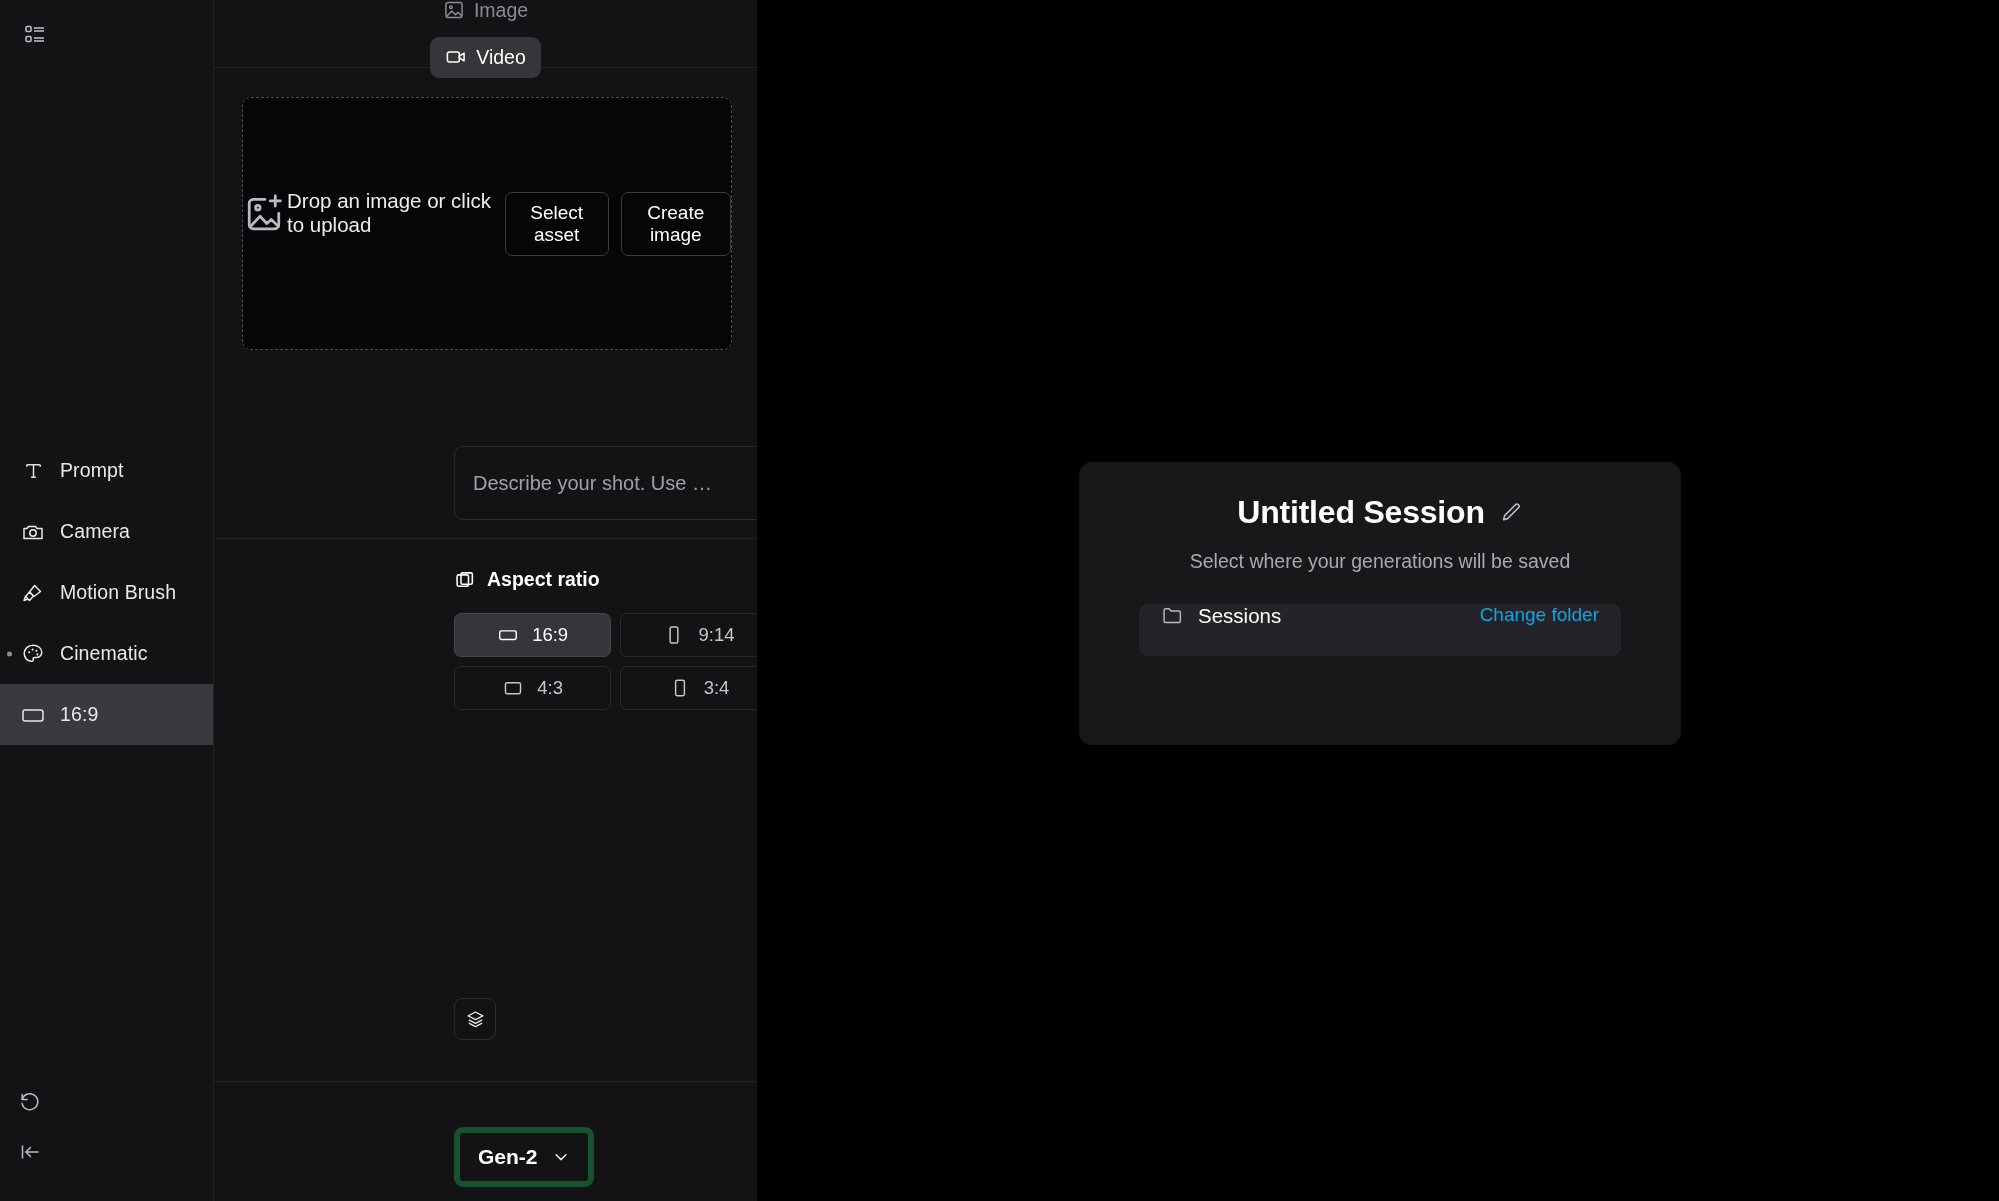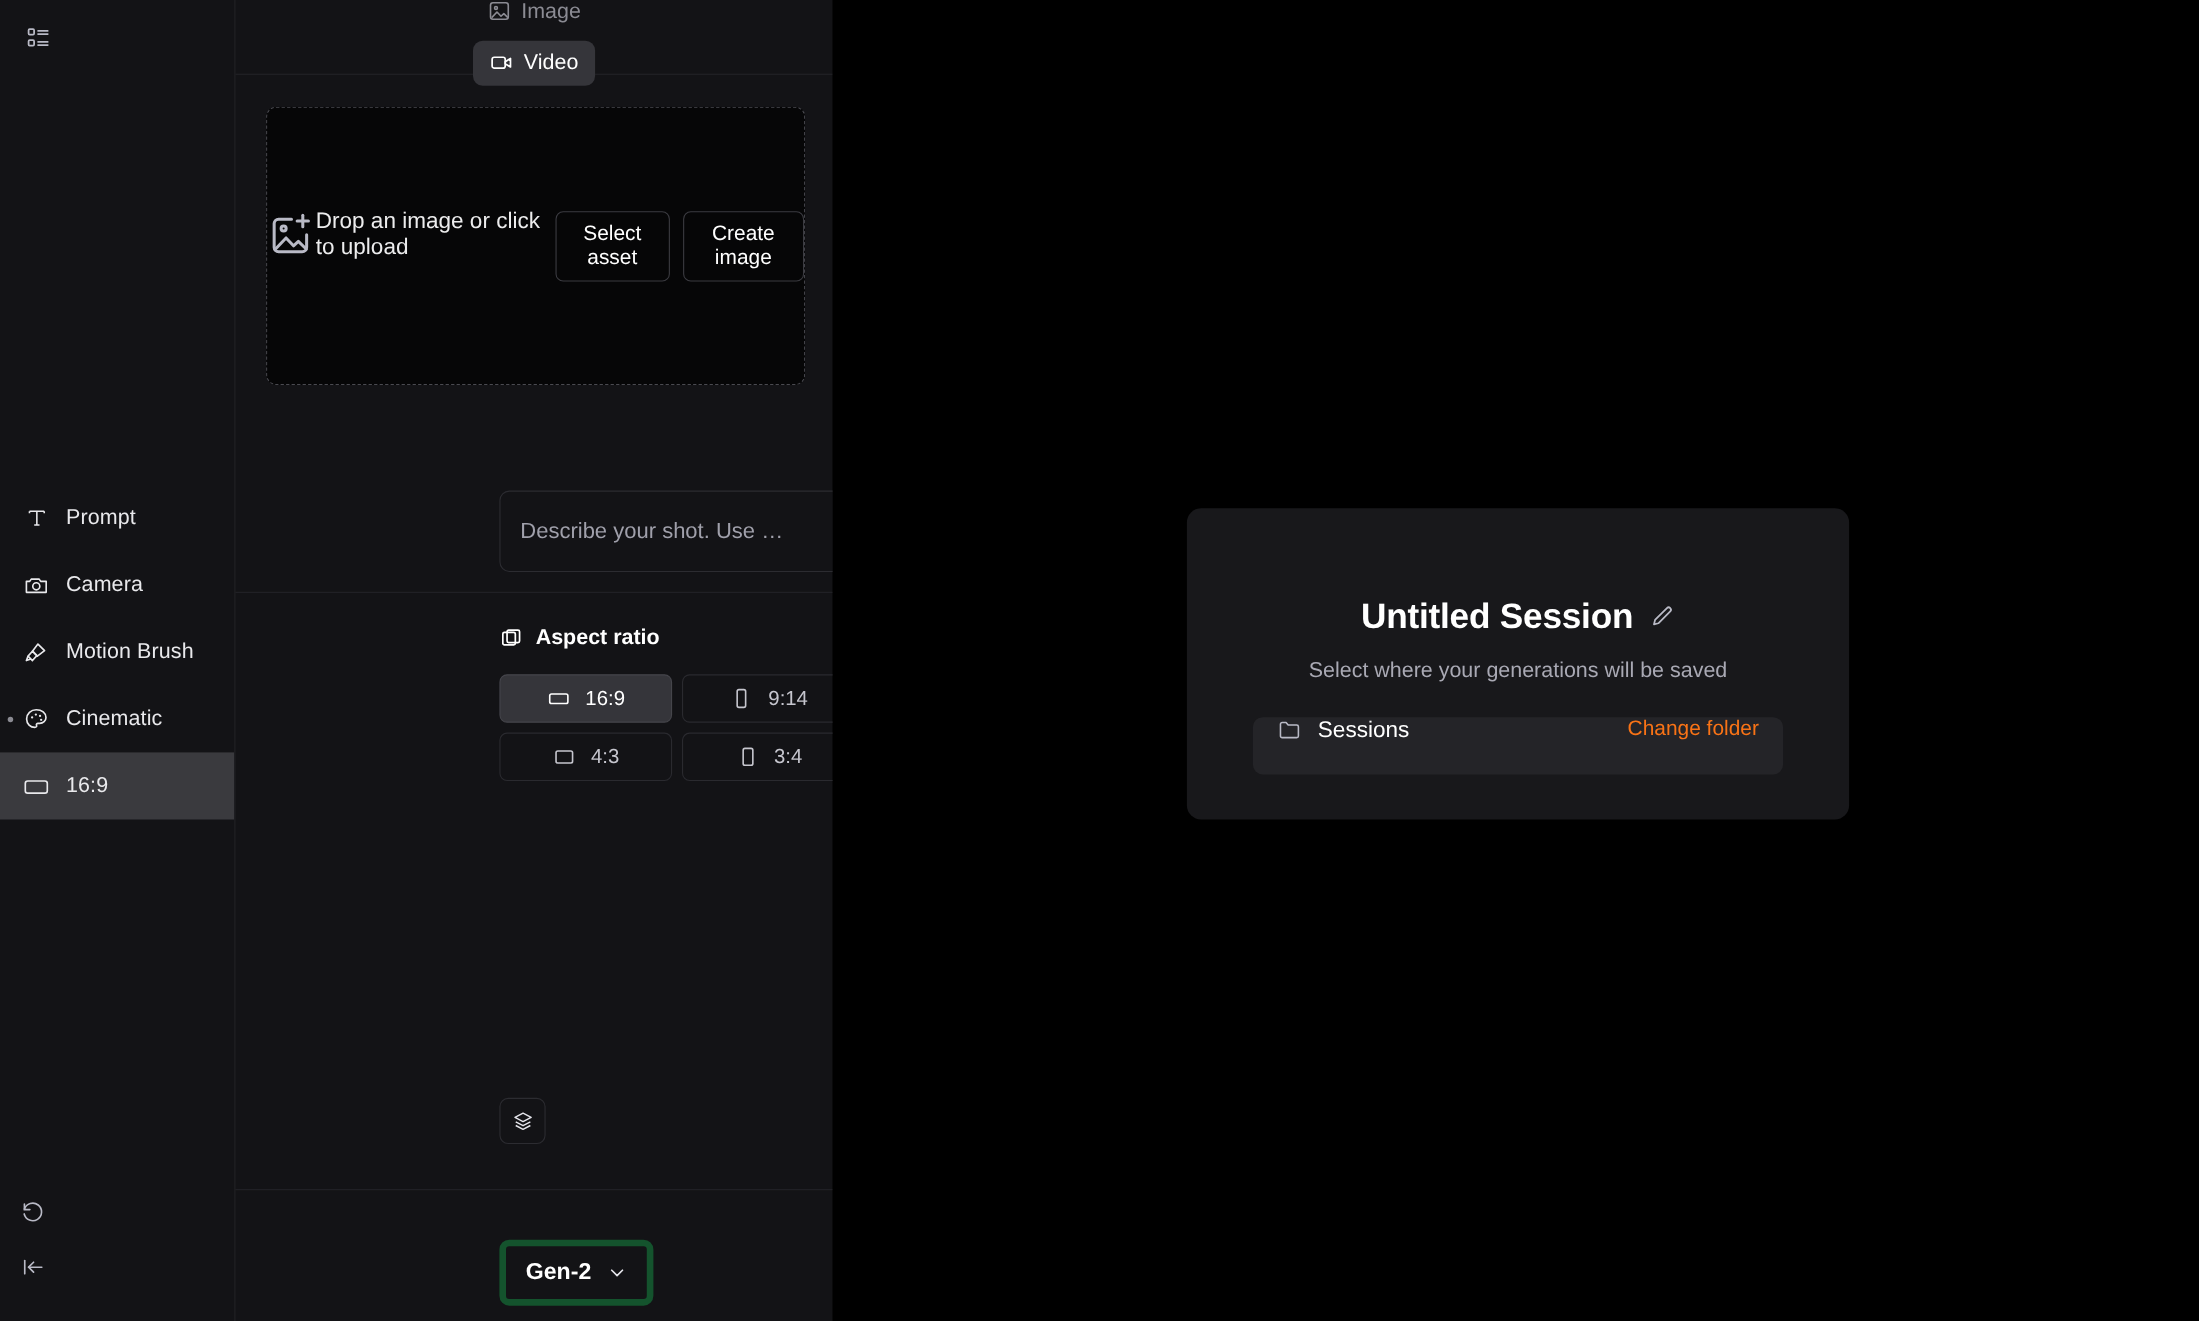--- a/index.html
+++ b/index.html
@@ -240,21 +240,21 @@
     position:absolute;
     left:322px; top:462px;
     width:602px; height:283px;
     background:#18181b;
     border-radius:13px;
     display:flex; flex-direction:column;
     align-items:center;
   }
   .session-title-row {
     display:flex; align-items:center; gap:14px;
-    margin-top:80px;
+    margin-top:32px;
   }
   .session-title {
     font-size:32px; font-weight:bold; color:#fff;
     letter-spacing:-0.2px;
   }
   .session-sub {
     margin-top:19px;
     font-size:19.5px;
     color:#a9a9b4;
   }
@@ -266,21 +266,21 @@
     display:flex; align-items:flex-start;
     padding:0 22px;
     cursor:pointer;
   }
   .folder-name {
     margin-left:14px;
     font-size:20.5px; color:#fff;
   }
   .change-folder {
     margin-left:auto;
-    font-size:19px; color:#f97316;
+    font-size:19px; color:#0ea5e9;
   }
   svg { display:block; }
 </style>
 </head>
 <body>
 
 <div class="app">
 
   <div class="sidebar">
 

